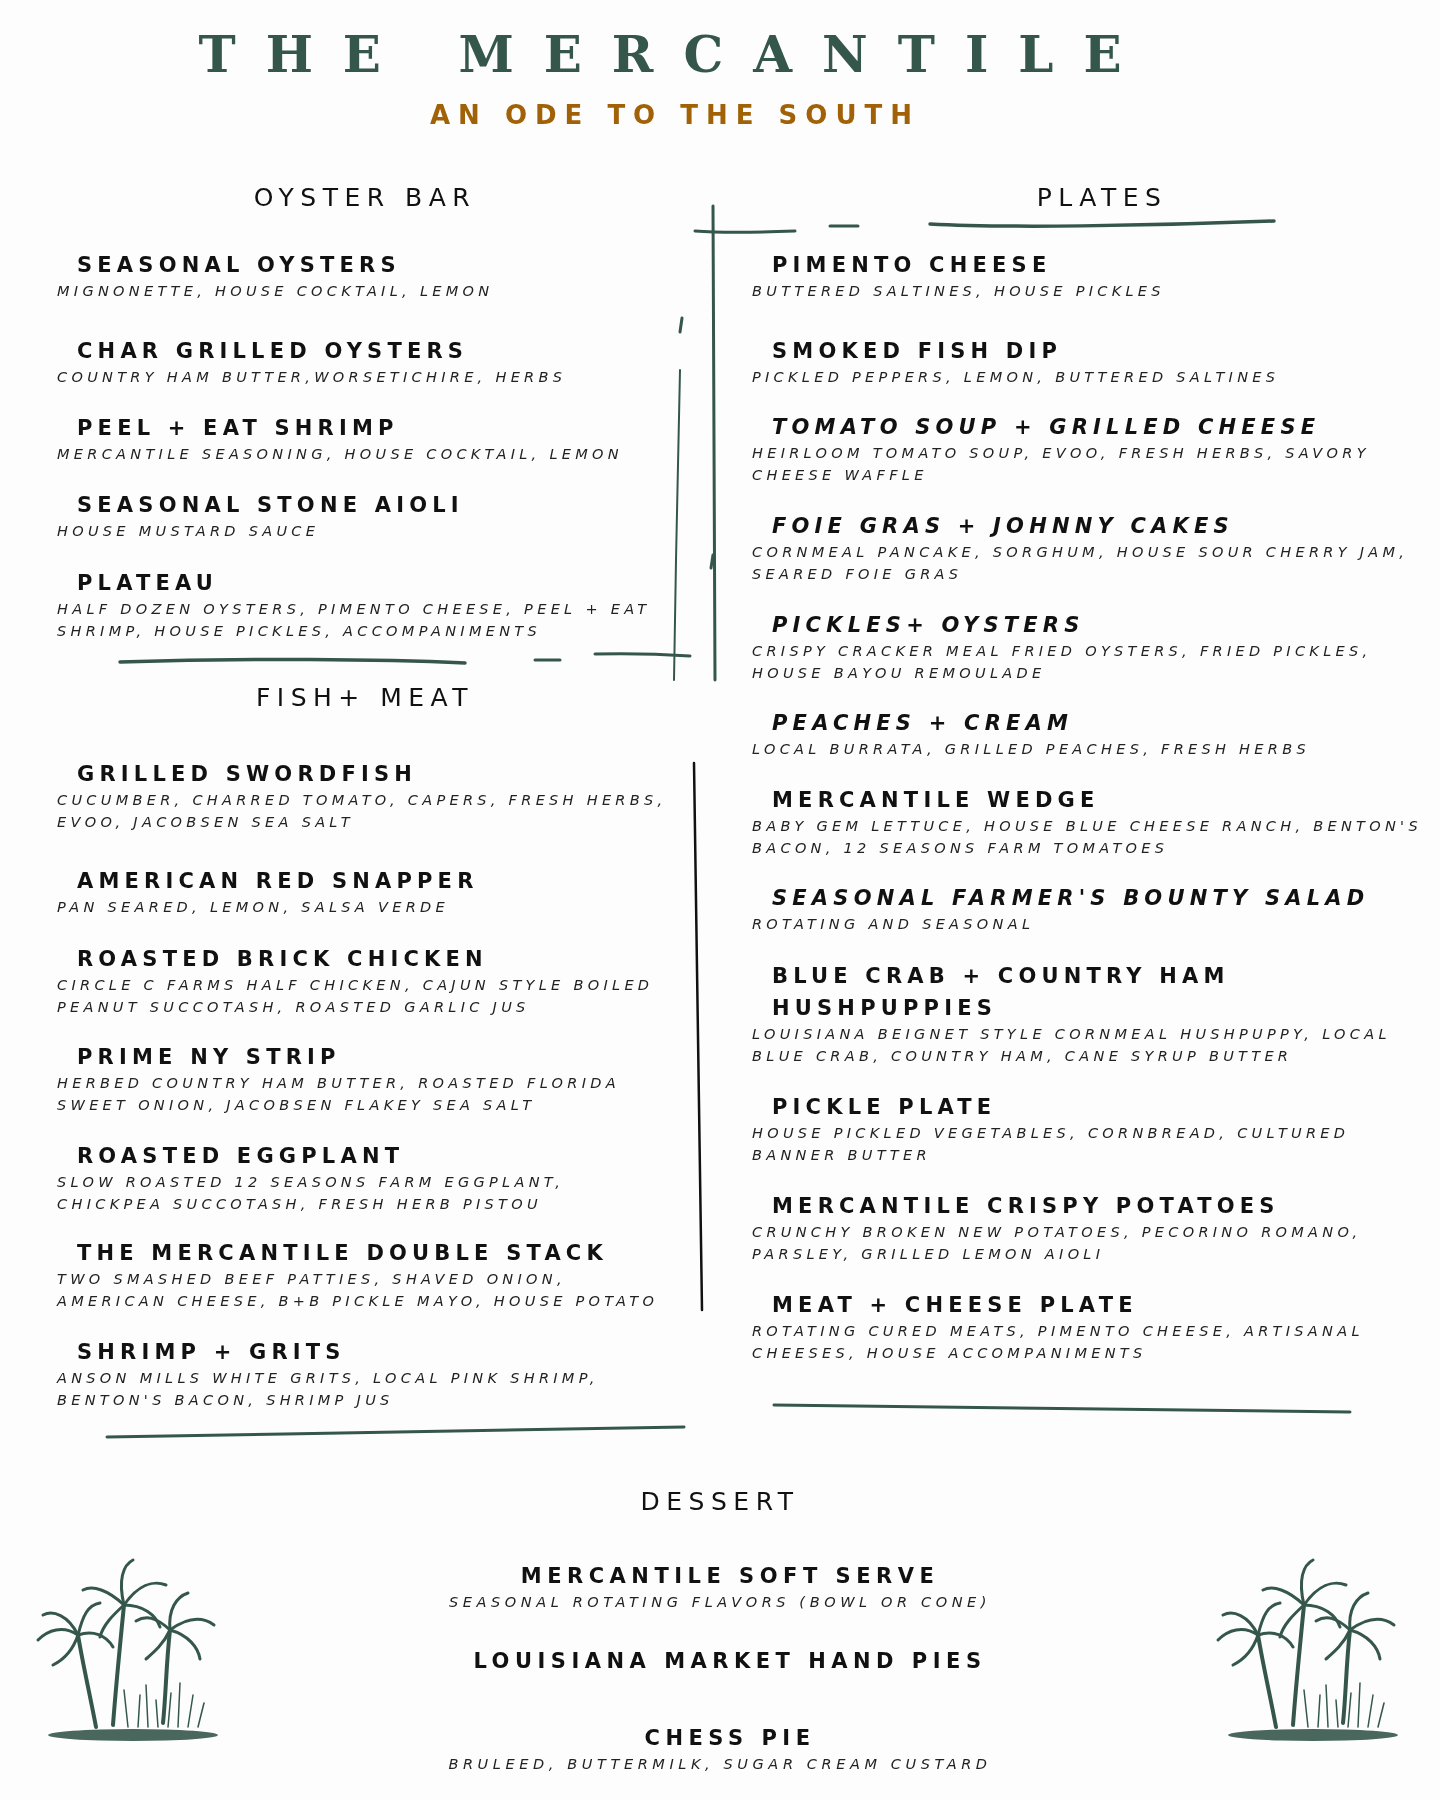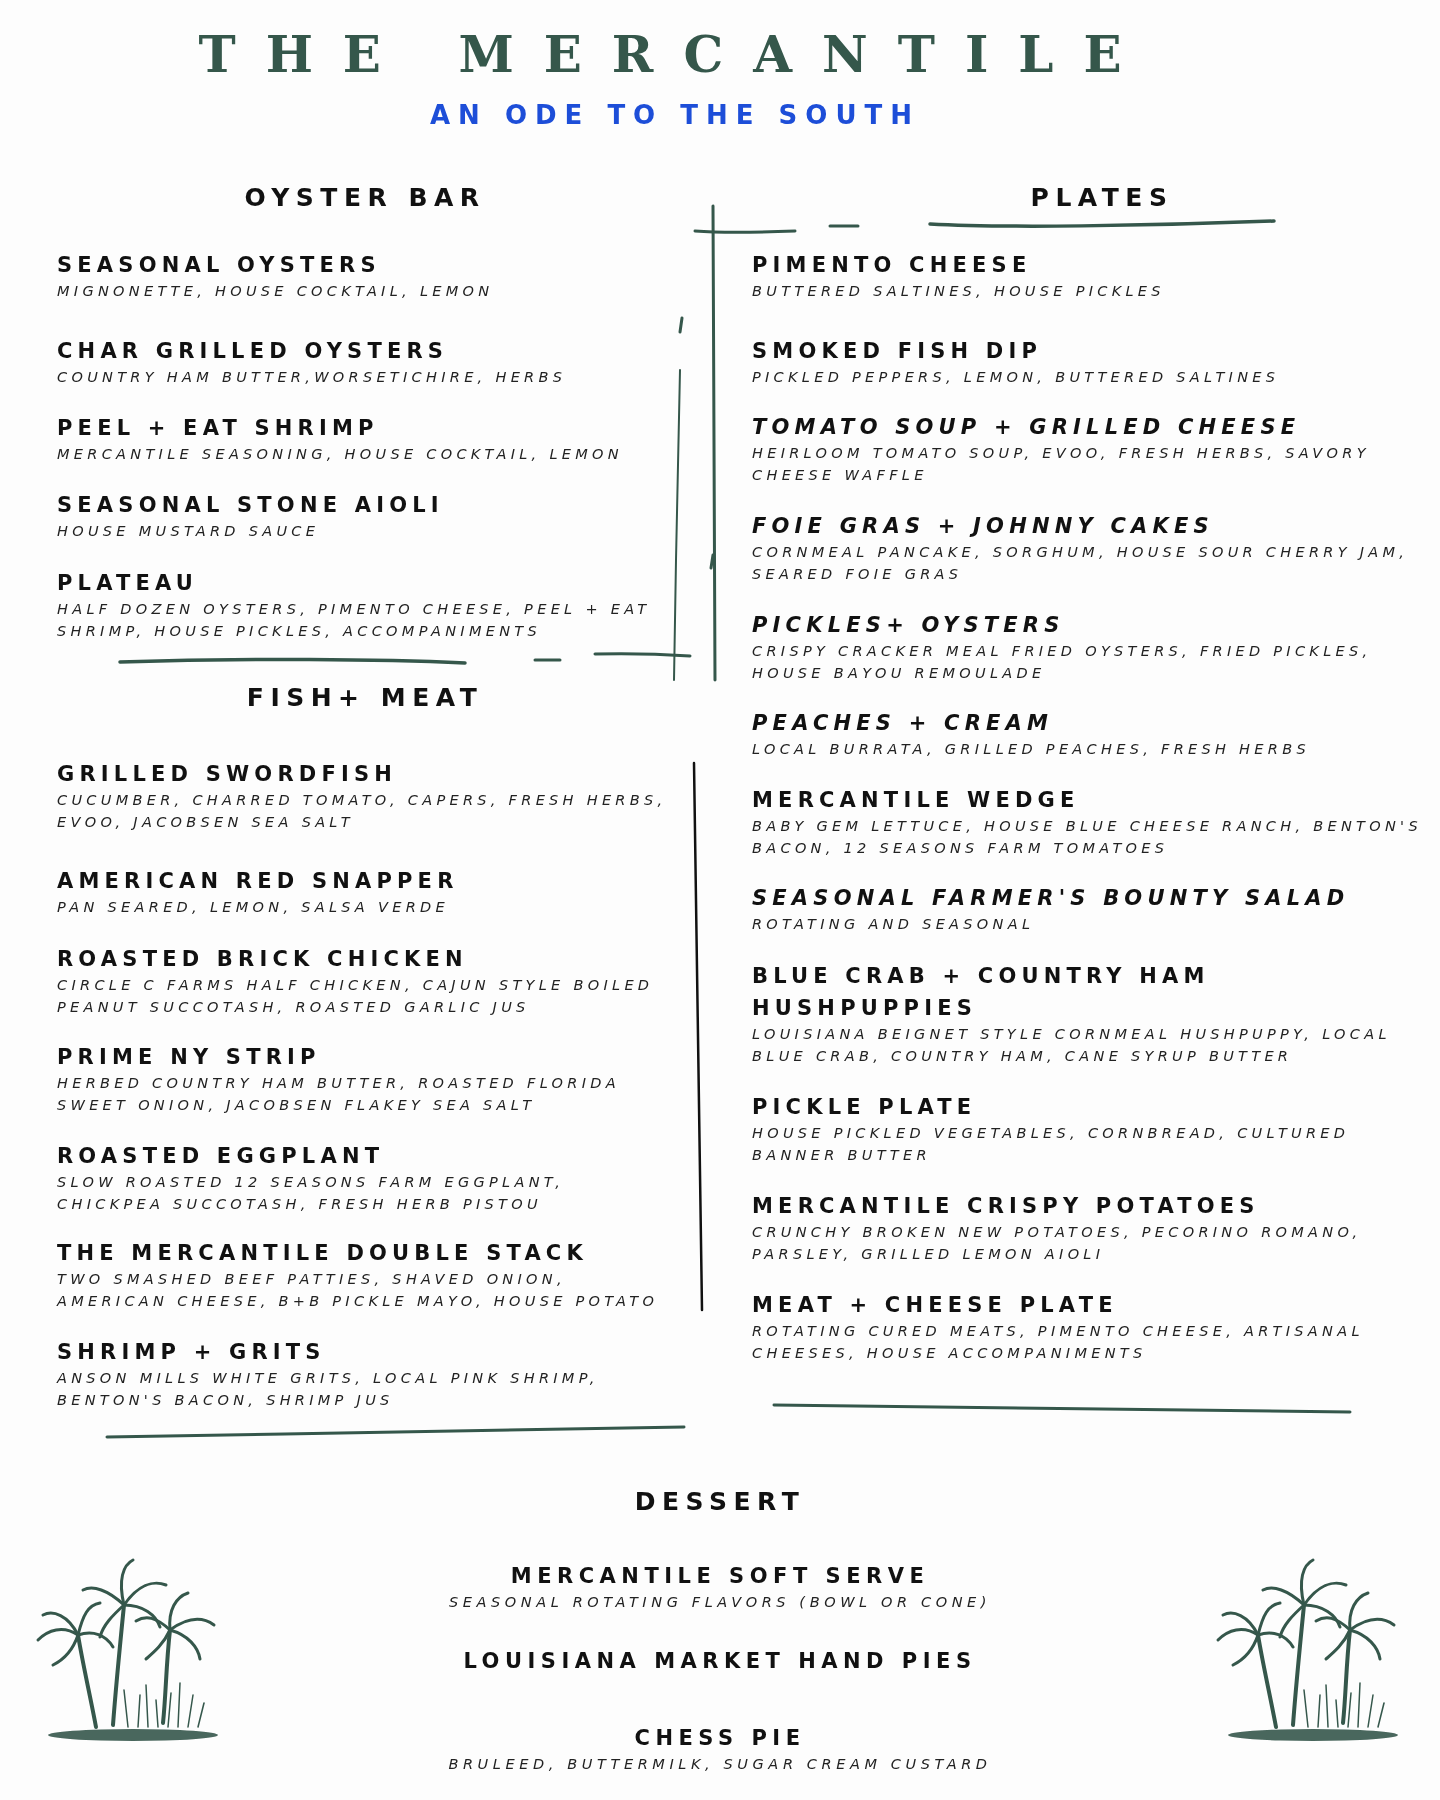--- a/index.html
+++ b/index.html
@@ -12,30 +12,30 @@
   .abs { position: absolute; }
   .title {
     left: 0; width: 1350px; top: 30px; text-align: center;
     font-family: "DejaVu Serif", serif; font-weight: bold;
     font-size: 50px; letter-spacing: 30px; color: #35574b;
     line-height: 50px;
   }
   .subtitle {
     left: 0; width: 1350px; top: 100px; text-align: center;
     font-family: "DejaVu Sans", sans-serif; font-weight: bold;
-    font-size: 26px; letter-spacing: 8px; color: #1d4ed8; line-height: 30px;
+    font-size: 26px; letter-spacing: 8px; color: #a16207; line-height: 30px;
   }
   .section-h {
-    font-weight: bold; font-size: 25px; letter-spacing: 6.5px;
+    font-weight: normal; font-size: 25px; letter-spacing: 6.5px;
     color: #111; line-height: 28px; text-align: center; white-space: nowrap;
   }
   .item { position: absolute; width: 640px; }
   .item-name {
     font-weight: bold; font-size: 21px; letter-spacing: 5.2px;
-    line-height: 30px; color: #111; white-space: nowrap;
+    line-height: 30px; color: #111; white-space: nowrap; margin-left: 20px;
   }
   .item-name.it { font-style: italic; }
   .item-desc {
     font-style: italic; font-size: 14.5px; letter-spacing: 4.3px;
     line-height: 22px; color: #222; white-space: pre-line;
   }
   .dessert { position: absolute; left: 0; width: 1440px; text-align: center; }
   .dessert .item-name { font-size: 21px; letter-spacing: 5.5px; }
   .dessert .item-desc { font-size: 14.5px; letter-spacing: 4.6px; }
   svg.deco { position: absolute; left: 0; top: 0; pointer-events: none; }

